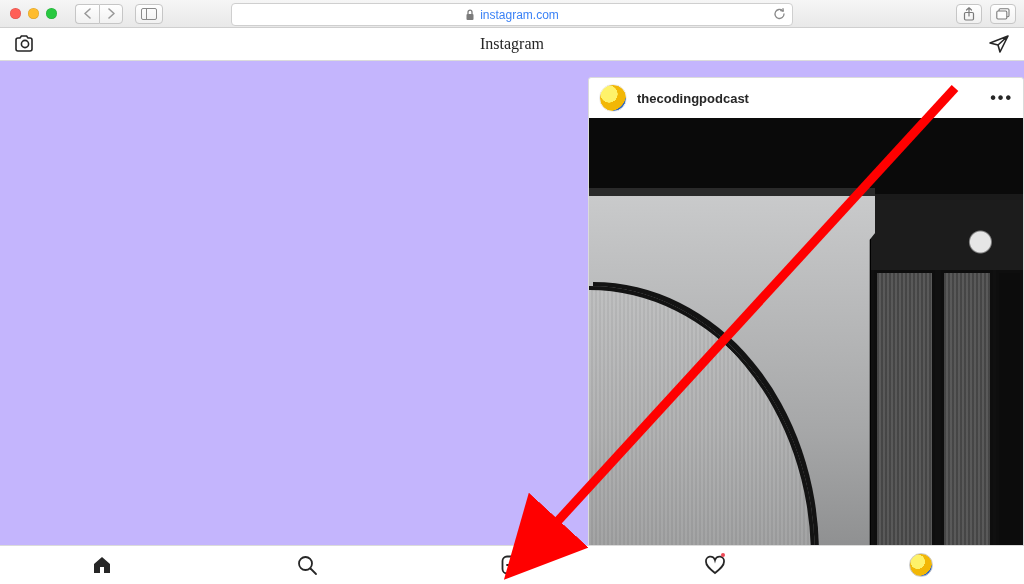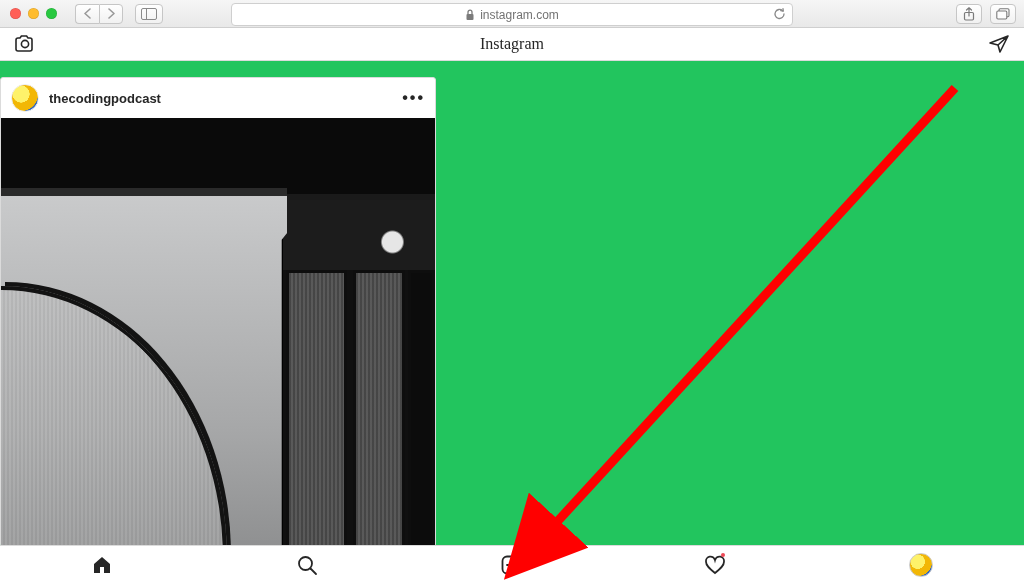--- a/index.html
+++ b/index.html
@@ -71,21 +71,21 @@
     top: 3px;
     width: 560px;
     height: 21px;
     border: 1px solid #cfcfcf;
     border-radius: 4px;
     background: #fff;
     display:flex;
     align-items:center;
     justify-content:center;
     gap:5px;
-    color:#737373;
+    color:#3b82f6;
     font-size: 12px;
   }
   .url-bar .reload { position:absolute; right:6px; top:3px; color:#8a8a8a; }
 
   .right-tb {
     position:absolute;
     right:8px;
     top:4px;
     display:flex;
     gap:8px;
@@ -116,22 +116,22 @@
   .ig-logo {
     font-family: "Brush Script MT", "Segoe Script", cursive;
     font-size: 16px;
     color:#262626;
   }
 
   
   .feed {
     width:100%;
     display:flex;
-    justify-content:flex-start;
-    background:#22c55e;
+    justify-content:flex-end;
+    background:#c4b5fd;
     height: calc(584px - 28px - 32px - 38px);
     overflow:hidden;
   }
   .post {
     margin-top: 16px;
     width: 436px;
     border:1px solid #dbdbdb;
     border-radius:3px;
     background:#fff;
     box-sizing: border-box;

